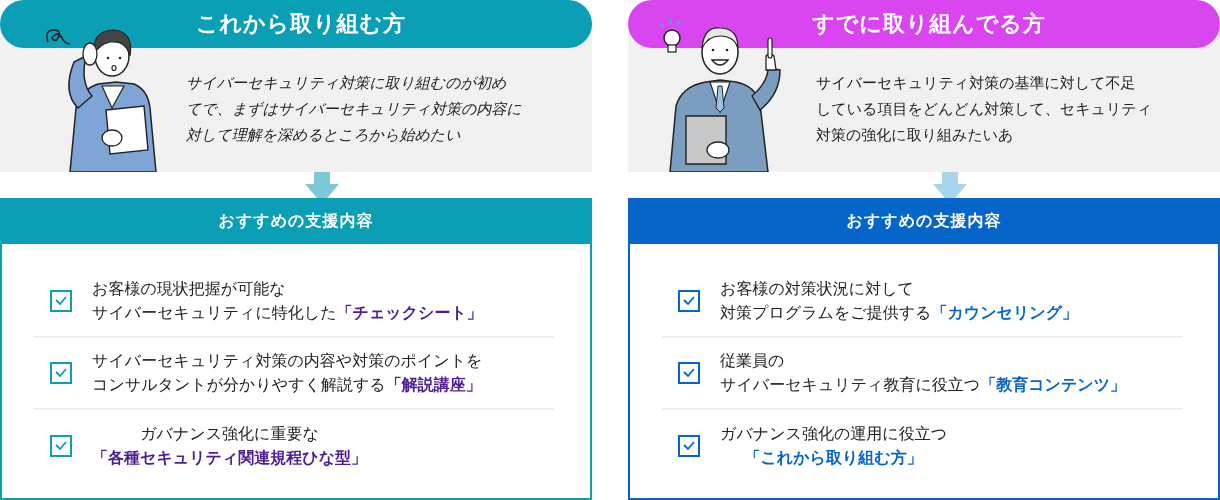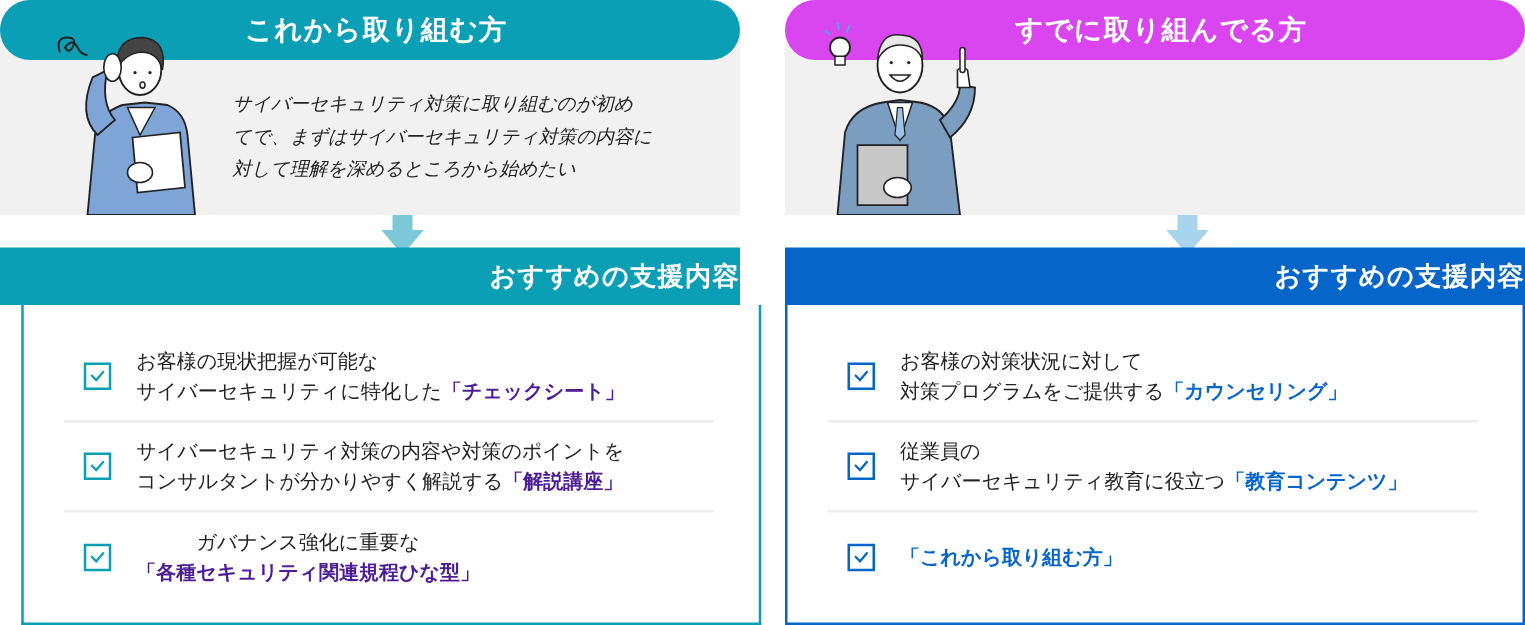--- a/index.html
+++ b/index.html
@@ -21,27 +21,27 @@
   .illustration { position: absolute; top: 12px; width: 130px; height: 160px; }
   .left .illustration { left: 40px; }
   .right .illustration { left: 28px; }
 
   .intro-text { position: absolute; top: 70px; font-size: 15px; line-height: 26px; color: #222; }
   .left .intro-text { left: 186px; width: 380px; font-style: italic; }
   .right .intro-text { left: 188px; width: 380px; }
 
   .down-arrow { position: absolute; top: 172px; left: 50%; transform: translateX(-50%); width: 34px; height: 32px; }
 
-  .rec-banner { position: absolute; left: 0; top: 198px; width: 592px; height: 46px; display: flex; align-items: center; justify-content: flex-end;
-    color: #fff; font-size: 21px; font-weight: bold; letter-spacing: 1px; }
+  .rec-banner { position: absolute; left: 0; top: 198px; width: 592px; height: 46px; display: flex; align-items: center; justify-content: center;
+    color: #fff; font-size: 16px; font-weight: bold; letter-spacing: 1px; }
   .left .rec-banner { background: #0a9fb5; }
   .right .rec-banner { background: #0565c8; }
 
   .rec-box { position: absolute; left: 0; top: 244px; width: 592px; height: 256px; background: #fff; border-style: solid; border-width: 0 2px 2px 2px; }
-  .left .rec-box { border-color: #0a9fb5; margin-left: 17px; }
+  .left .rec-box { border-color: #0a9fb5; }
   .right .rec-box { border-color: #0565c8; }
 
   .rec-list { position: absolute; left: 32px; top: 22px; width: 520px; }
   .rec-item { display: flex; align-items: center; height: 72px; border-bottom: 2px solid #ededed; padding-left: 16px; }
   .rec-item:last-child { border-bottom: none; text-align: center; }
   .check { width: 22px; height: 22px; border: 2px solid; flex: 0 0 22px; display: flex; align-items: center; justify-content: center; margin-right: 20px; }
   .left .check { border-color: #0a9fb5; }
   .right .check { border-color: #0565c8; }
   .check svg { width: 12px; height: 10px; }
   .rec-text { font-size: 16px; line-height: 24px; color: #222; }
@@ -168,20 +168,25 @@
         <path d="M46 36 Q48 14 64 16 Q82 16 82 36 Q78 24 64 24 Q52 24 46 36 Z" fill="#e8e8e8" stroke="#222" stroke-width="1.2"></path>
         <circle cx="57" cy="38" r="1.3" fill="#222"></circle>
         <circle cx="71" cy="38" r="1.3" fill="#222"></circle>
         <path d="M56 48 Q64 58 72 48 Z" fill="#fff" stroke="#222" stroke-width="1.3"></path>
 
         <path d="M30 104 L70 104 L70 152 L30 152 Z" fill="#c8c8c8" stroke="#222" stroke-width="1.4"></path>
 
         <ellipse cx="62" cy="138" rx="11" ry="8" fill="#fff" stroke="#222" stroke-width="1.3"></ellipse>
       </svg>
     </div>
+    <div class="intro-text">
+      <div>サイバーセキュリティ対策の基準に対して不足</div>
+      <div>している項目をどんどん対策して、セキュリティ</div>
+      <div>対策の強化に取り組みたいあ</div>
+    </div>
   </div>
 
   <svg class="down-arrow" viewBox="0 0 34 32">
     <rect x="9" y="0" width="16" height="12" fill="#a8d4ee"></rect>
     <polygon points="0,12 34,12 17,32" fill="#a8d4ee"></polygon>
   </svg>
 
   <div class="rec-banner">
     <span>おすすめの支援内容</span>
   </div>
@@ -210,18 +215,19 @@
           <div><span>サイバーセキュリティ教育に役立つ</span><span class="hl">「教育コンテンツ」</span></div>
         </div>
       </div>
       <div class="rec-item">
         <div class="check">
           <svg viewBox="0 0 12 10">
               <polyline points="1,4 5,8 11,1" fill="none" stroke="#0565c8" stroke-width="1.8"></polyline>
             </svg>
         </div>
         <div class="rec-text">
+          <div>ガバナンス強化の運用に役立つ</div>
           <div><span></span><span class="hl">「これから取り組む方」</span></div>
         </div>
       </div>
     </div>
   </div>
 </div>
 
 </body></html>

